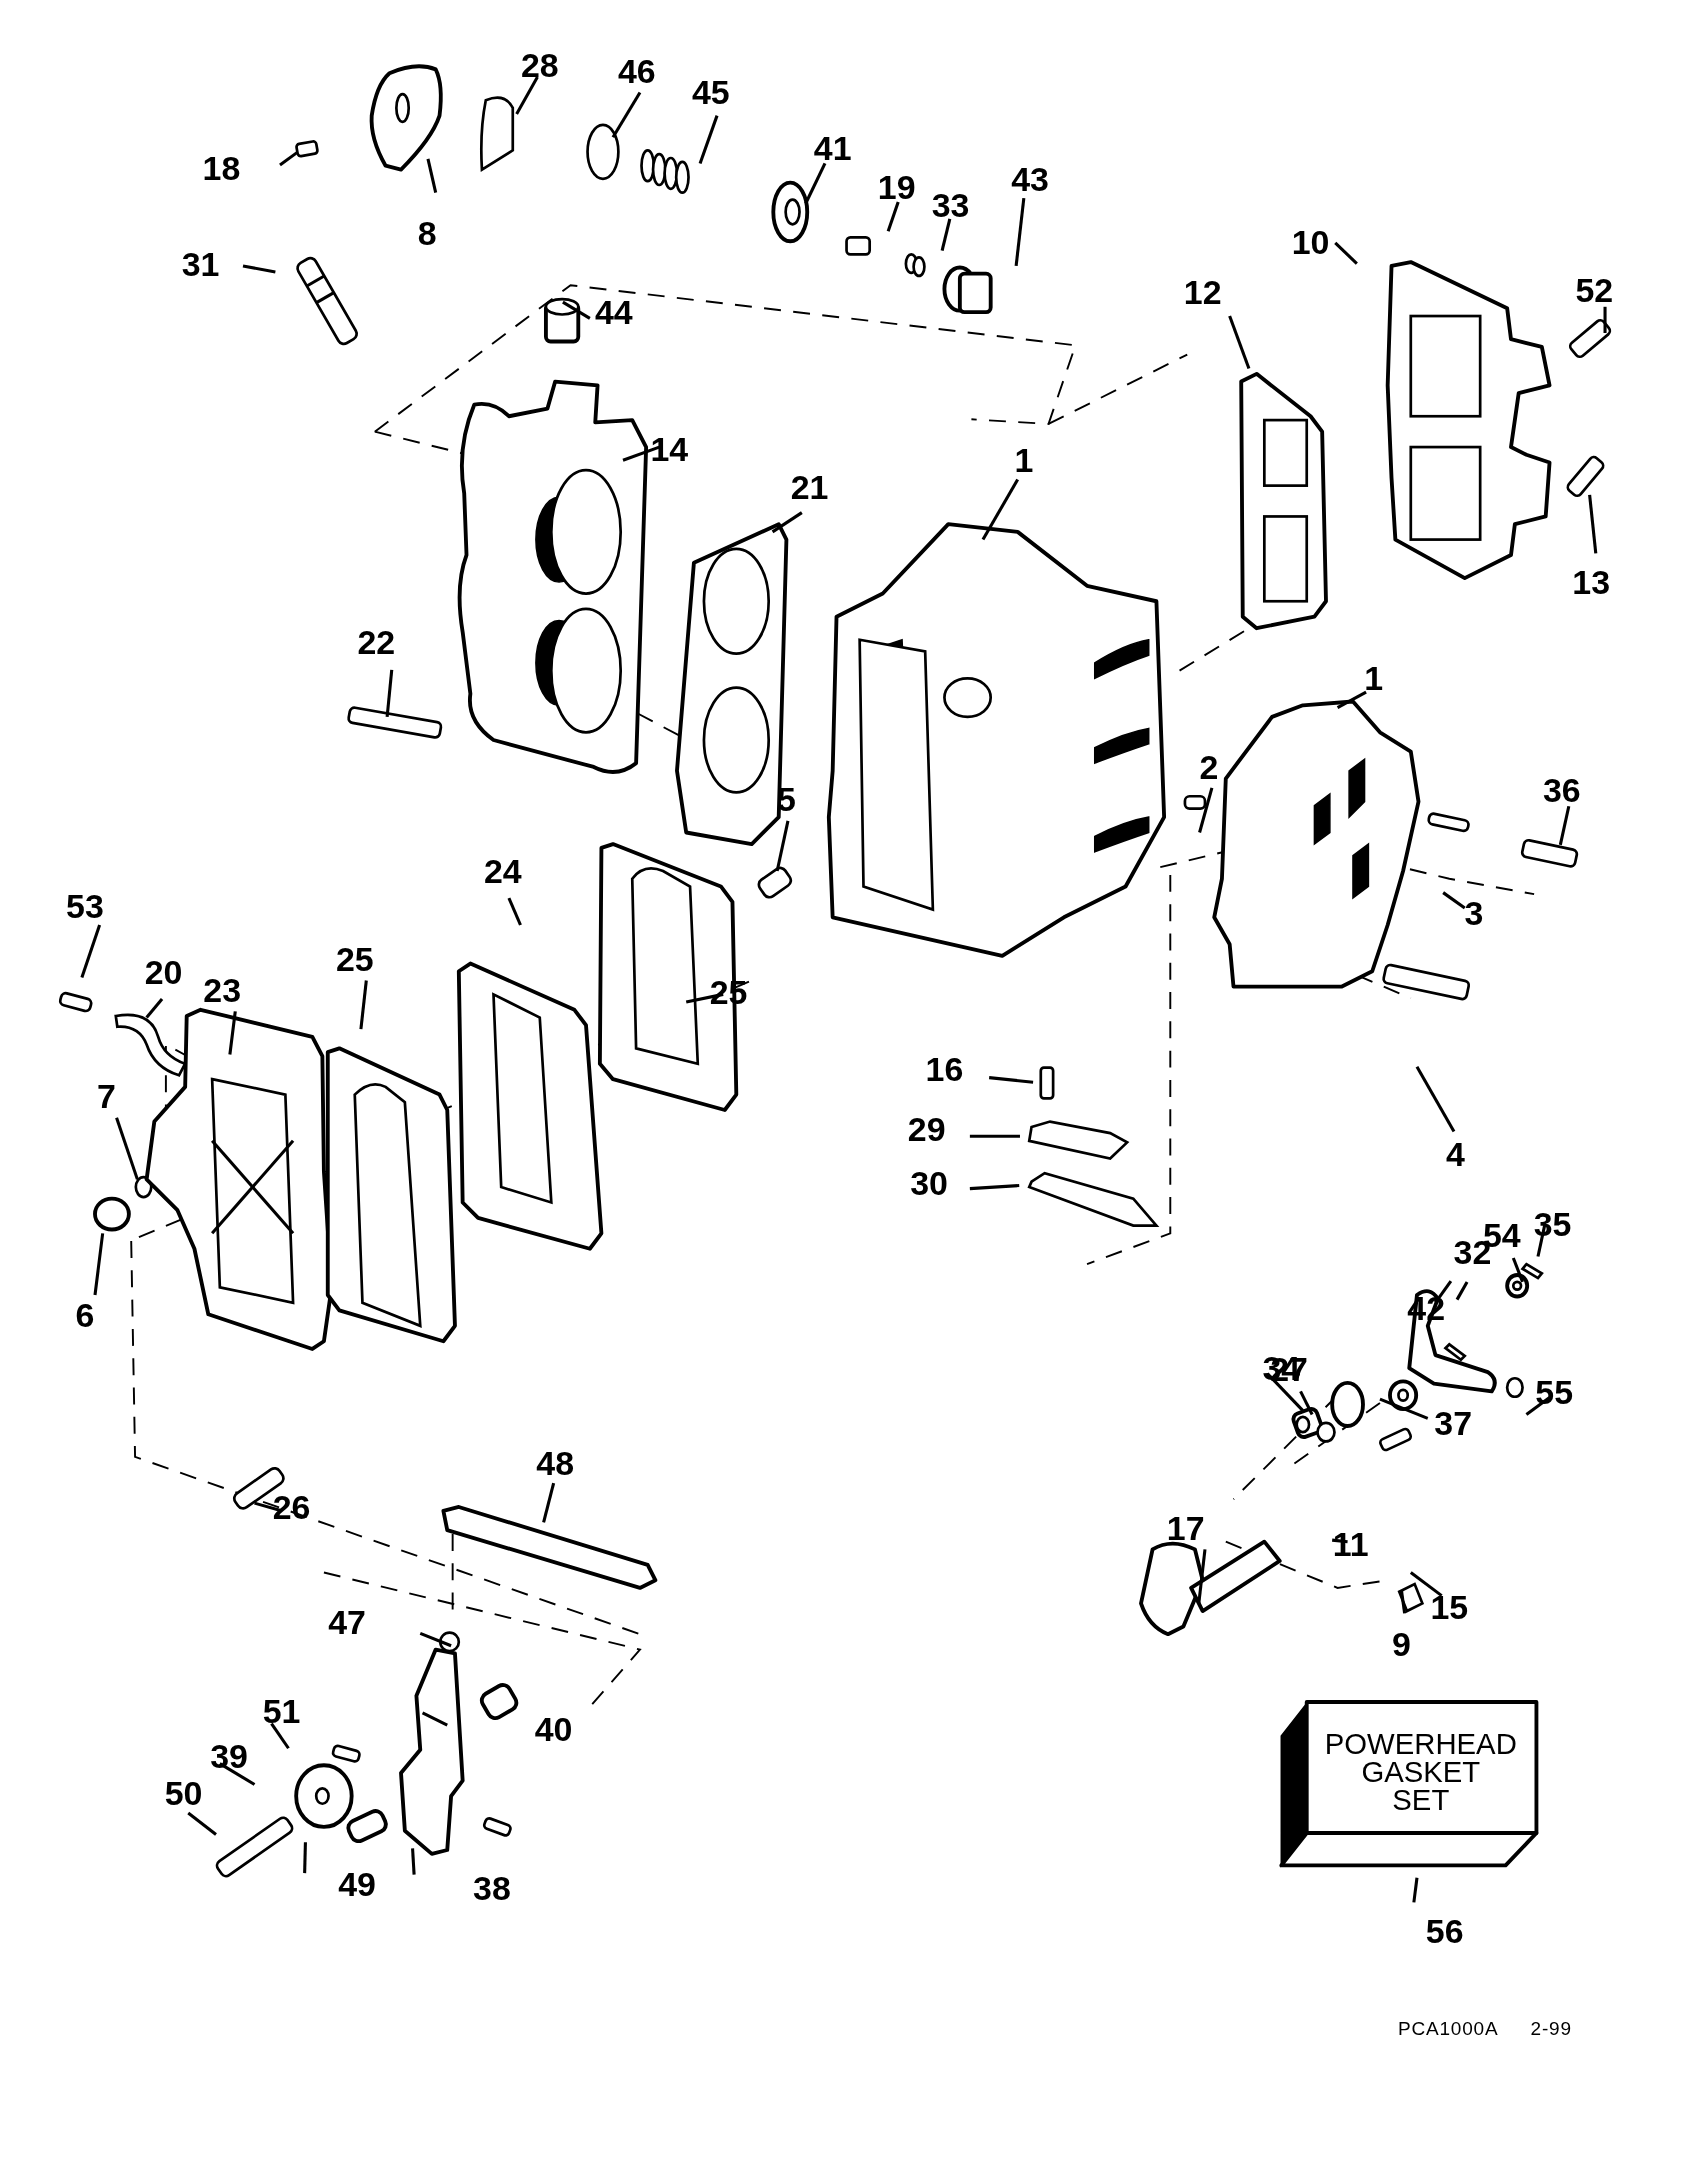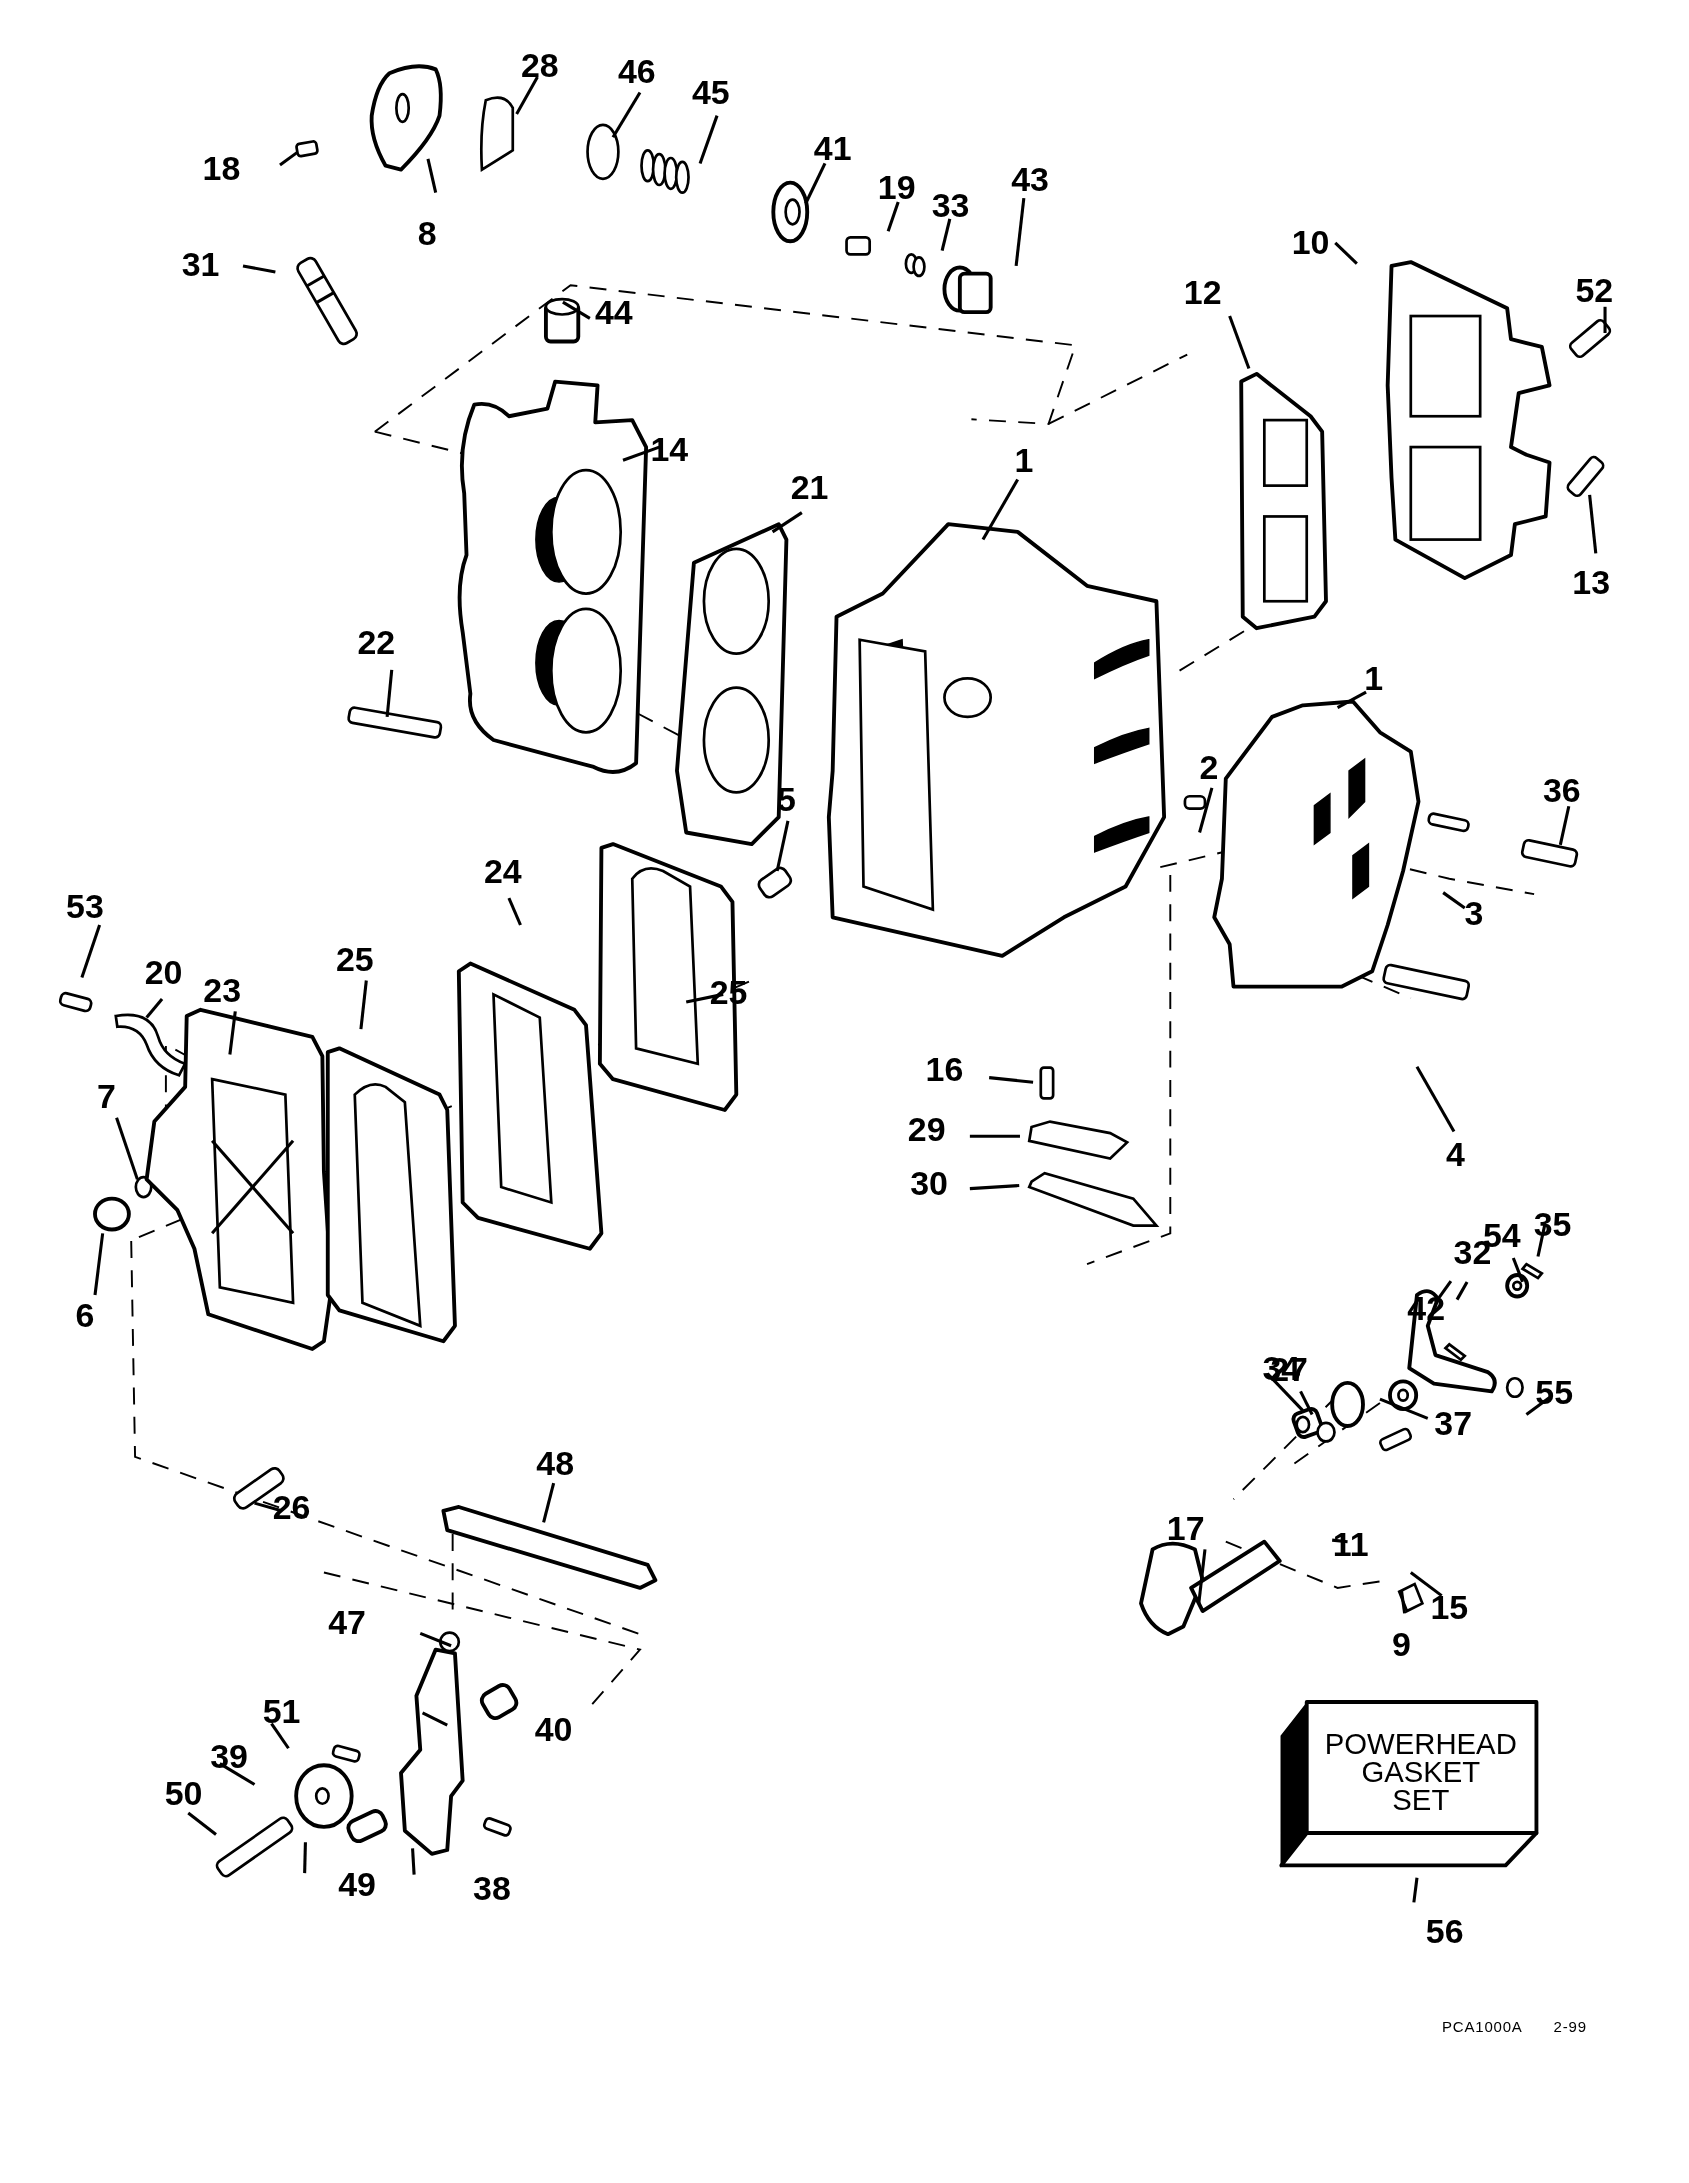--- a/index.html
+++ b/index.html
@@ -6,21 +6,21 @@
   body { width: 1690px; height: 2183px; position: relative; overflow: hidden;
          font-family: "Liberation Sans", sans-serif; color: #000; }
   #diagram { position: absolute; left: 0; top: 0; width: 1690px; height: 2183px; }
   .part { fill: #fff; stroke: #000; stroke-width: 5; stroke-linejoin: round; }
   .part-thin { fill: #fff; stroke: #000; stroke-width: 3.5; }
   .dark { fill: #000; stroke: #000; stroke-width: 2; }
   .dash { fill: none; stroke: #000; stroke-width: 2.5; stroke-dasharray: 22 16; }
   .leader { stroke: #000; stroke-width: 4; fill: none; }
   .callout { font-family: "Liberation Sans", sans-serif; font-weight: bold; font-size: 44px; fill: #000; }
   .box-text { font-family: "Liberation Sans", sans-serif; font-size: 38px; fill: #000; text-anchor: middle; }
-  .footer { position: absolute; left: 1442px; top: 2018px; font-size: 15px; letter-spacing: 0.8px; }
+  .footer { position: absolute; left: 1398px; top: 2018px; font-size: 19px; letter-spacing: 0.8px; }
   .footer span { margin-right: 26px; }
 </style>
 </head>
 <body>
 
 <svg id="diagram" viewBox="0 0 2192 2832" xmlns="http://www.w3.org/2000/svg">
 
   <g>
     <path class="dash" d="M 486 560 L 740 370 L 1395 448 L 1360 550 L 1260 544"></path>
     <path class="dash" d="M 486 560 L 640 598"></path>

